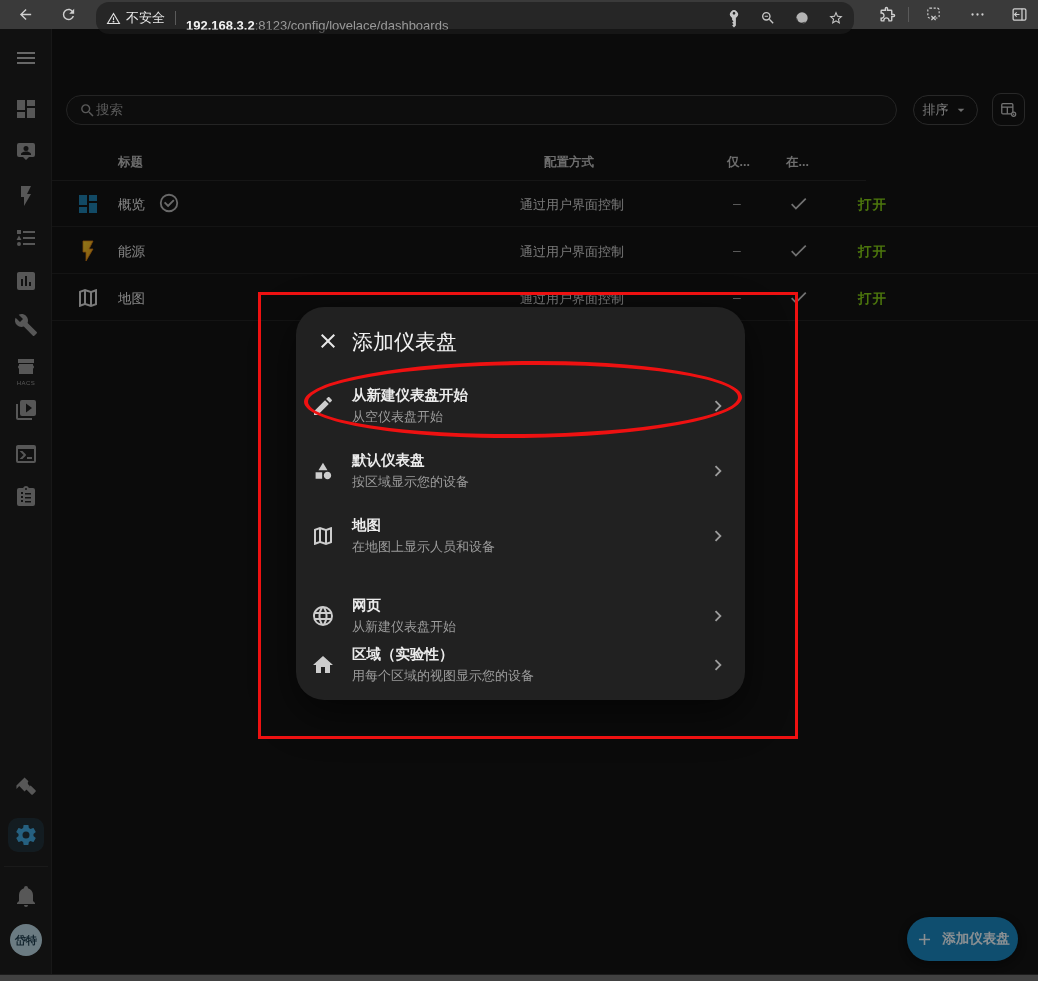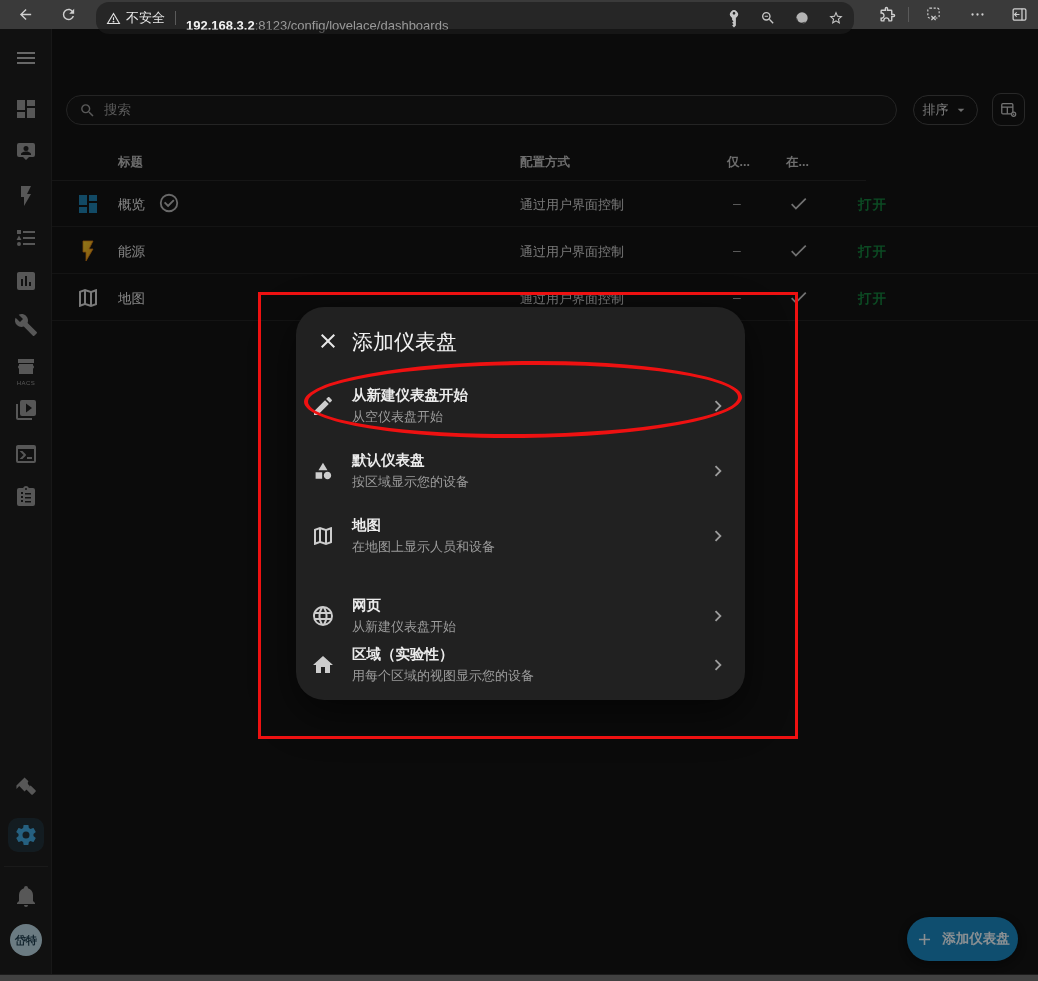--- a/index.html
+++ b/index.html
@@ -35,41 +35,41 @@
   .sicon svg { width:24px; height:24px; }
   .hacs-label { position:absolute; left:0; width:52px; text-align:center; font-size:6px; color:#969696; letter-spacing:.5px; }
   .settings-active { position:absolute; left:8px; top:789px; width:36px; height:34px; background:rgba(62,163,216,.15); border-radius:10px; }
   .settings-active svg { position:absolute; left:6px; top:5px; width:24px; height:24px; color:#41a6dc; }
   .side-div { position:absolute; left:4px; top:837px; width:44px; height:1px; background:#2e2e2e; }
   .avatar { position:absolute; left:10px; top:895px; width:32px; height:32px; border-radius:50%; background:#b9d5e1; color:#1d3b4c; font-size:11px; font-weight:700; display:flex; align-items:center; justify-content:center; }
 
   
   .search-box { position:absolute; left:66px; top:66px; width:831px; height:30px; border:1px solid #3e3e3e; border-radius:15px; background:#181818; display:flex; align-items:center; padding:0 12px; }
   .search-box svg { width:17px; height:17px; color:#9a9a9a; }
-  .search-input { flex:1; margin-left:8px; background:transparent; border:none; outline:none; color:#d8d8d8; font-size:13.5px; font-family:Liberation Mono, monospace; }
+  .search-input { flex:1; margin-left:0; background:transparent; border:none; outline:none; color:#d8d8d8; font-size:13.5px; font-family:Liberation Mono, monospace; }
   .search-input::placeholder { color:#9a9a9a; }
   .sort-btn { position:absolute; left:913px; top:66px; width:65px; height:30px; border:1px solid #464646; border-radius:15px; display:flex; align-items:center; justify-content:center; gap:4px; color:#d6d6d6; font-size:13px; }
   .sort-btn svg { width:16px; height:16px; color:#bdbdbd; }
   .grid-btn { position:absolute; left:992px; top:64px; width:33px; height:33px; border:1px solid #464646; border-radius:9px; display:flex; align-items:center; justify-content:center; color:#c9c9c9; }
   .grid-btn svg { width:19px; height:19px; }
 
   
   .thead { position:absolute; left:0; top:111px; width:866px; height:41px; border-bottom:1px solid #262626; }
   .th { position:absolute; top:14px; font-size:12.5px; color:#bdbdbd; font-weight:700; }
   .trow { position:absolute; left:0; width:1038px; height:46px; border-bottom:1px solid #232323; }
   .row-icon { position:absolute; left:76px; top:11px; width:24px; height:24px; }
   .row-icon svg { width:24px; height:24px; }
   .row-title { position:absolute; left:118px; top:15px; font-size:13.5px; color:#e2e2e2; }
   .row-default { position:absolute; left:158px; top:11px; width:22px; height:22px; color:#b5b5b5; }
   .row-default svg { width:22px; height:22px; }
   .row-config { position:absolute; left:520px; top:15px; font-size:13px; color:#d0d0d0; }
   .row-dash { position:absolute; left:733px; top:14px; font-size:14px; color:#9a9a9a; }
   .row-check { position:absolute; left:788px; top:12px; width:21px; height:21px; color:#c2c2c2; }
   .row-check svg { width:21px; height:21px; }
-  .row-open { position:absolute; left:858px; top:15px; font-size:13.5px; font-weight:700; color:#15803d; letter-spacing:1px; }
+  .row-open { position:absolute; left:858px; top:15px; font-size:13.5px; font-weight:700; color:#84cc16; letter-spacing:1px; }
 
   
   .fab { position:absolute; left:907px; top:888px; width:111px; height:44px; border-radius:22px; background:#1a87c0; display:flex; align-items:center; justify-content:center; gap:8px; color:#eef7fc; font-size:13.5px; font-weight:700; box-shadow:0 3px 8px rgba(0,0,0,.4); }
   .fab svg { width:19px; height:19px; }
 
   
   .scrim { position:absolute; left:0; top:0; width:1038px; height:952px; background:rgba(0,0,0,.42); z-index:10; }
   .dialog { position:absolute; left:296px; top:278px; width:449px; height:393px; background:#212121; border-radius:28px; z-index:20; box-shadow:0 14px 40px rgba(0,0,0,.55); }
   .dlg-close { position:absolute; left:20px; top:22px; width:26px; height:26px; color:#e8e8e8; }
   .dlg-close svg { width:24px; height:24px; }
@@ -177,21 +177,21 @@
           <rect x="3.5" y="4.5" width="14" height="13" rx="1.5"></rect>
           <line x1="3.5" y1="9" x2="17.5" y2="9"></line>
           <line x1="10.5" y1="9" x2="10.5" y2="17.5"></line>
           <circle cx="18.5" cy="18" r="2.6" fill="#181818" stroke-width="1.5"></circle>
           <circle cx="18.5" cy="18" r="0.9" fill="currentColor" stroke="none"></circle>
         </svg>
     </div>
 
     <div class="thead">
       <div class="th" style="left:118px">标题</div>
-      <div class="th" style="left:520px">配置方式</div>
+      <div class="th" style="left:544px">配置方式</div>
       <div class="th" style="left:727px">仅...</div>
       <div class="th" style="left:786px">在...</div>
     </div>
 
     <div class="trow" style="top:152px">
       <div class="row-icon">
         <svg viewBox="0 0 24 24" fill="#1f80ae">
             <path d="M13,3V9H21V3M13,21H21V11H13M3,21H11V15H3M3,13H11V3H3V13Z"></path>
           </svg>
       </div>

